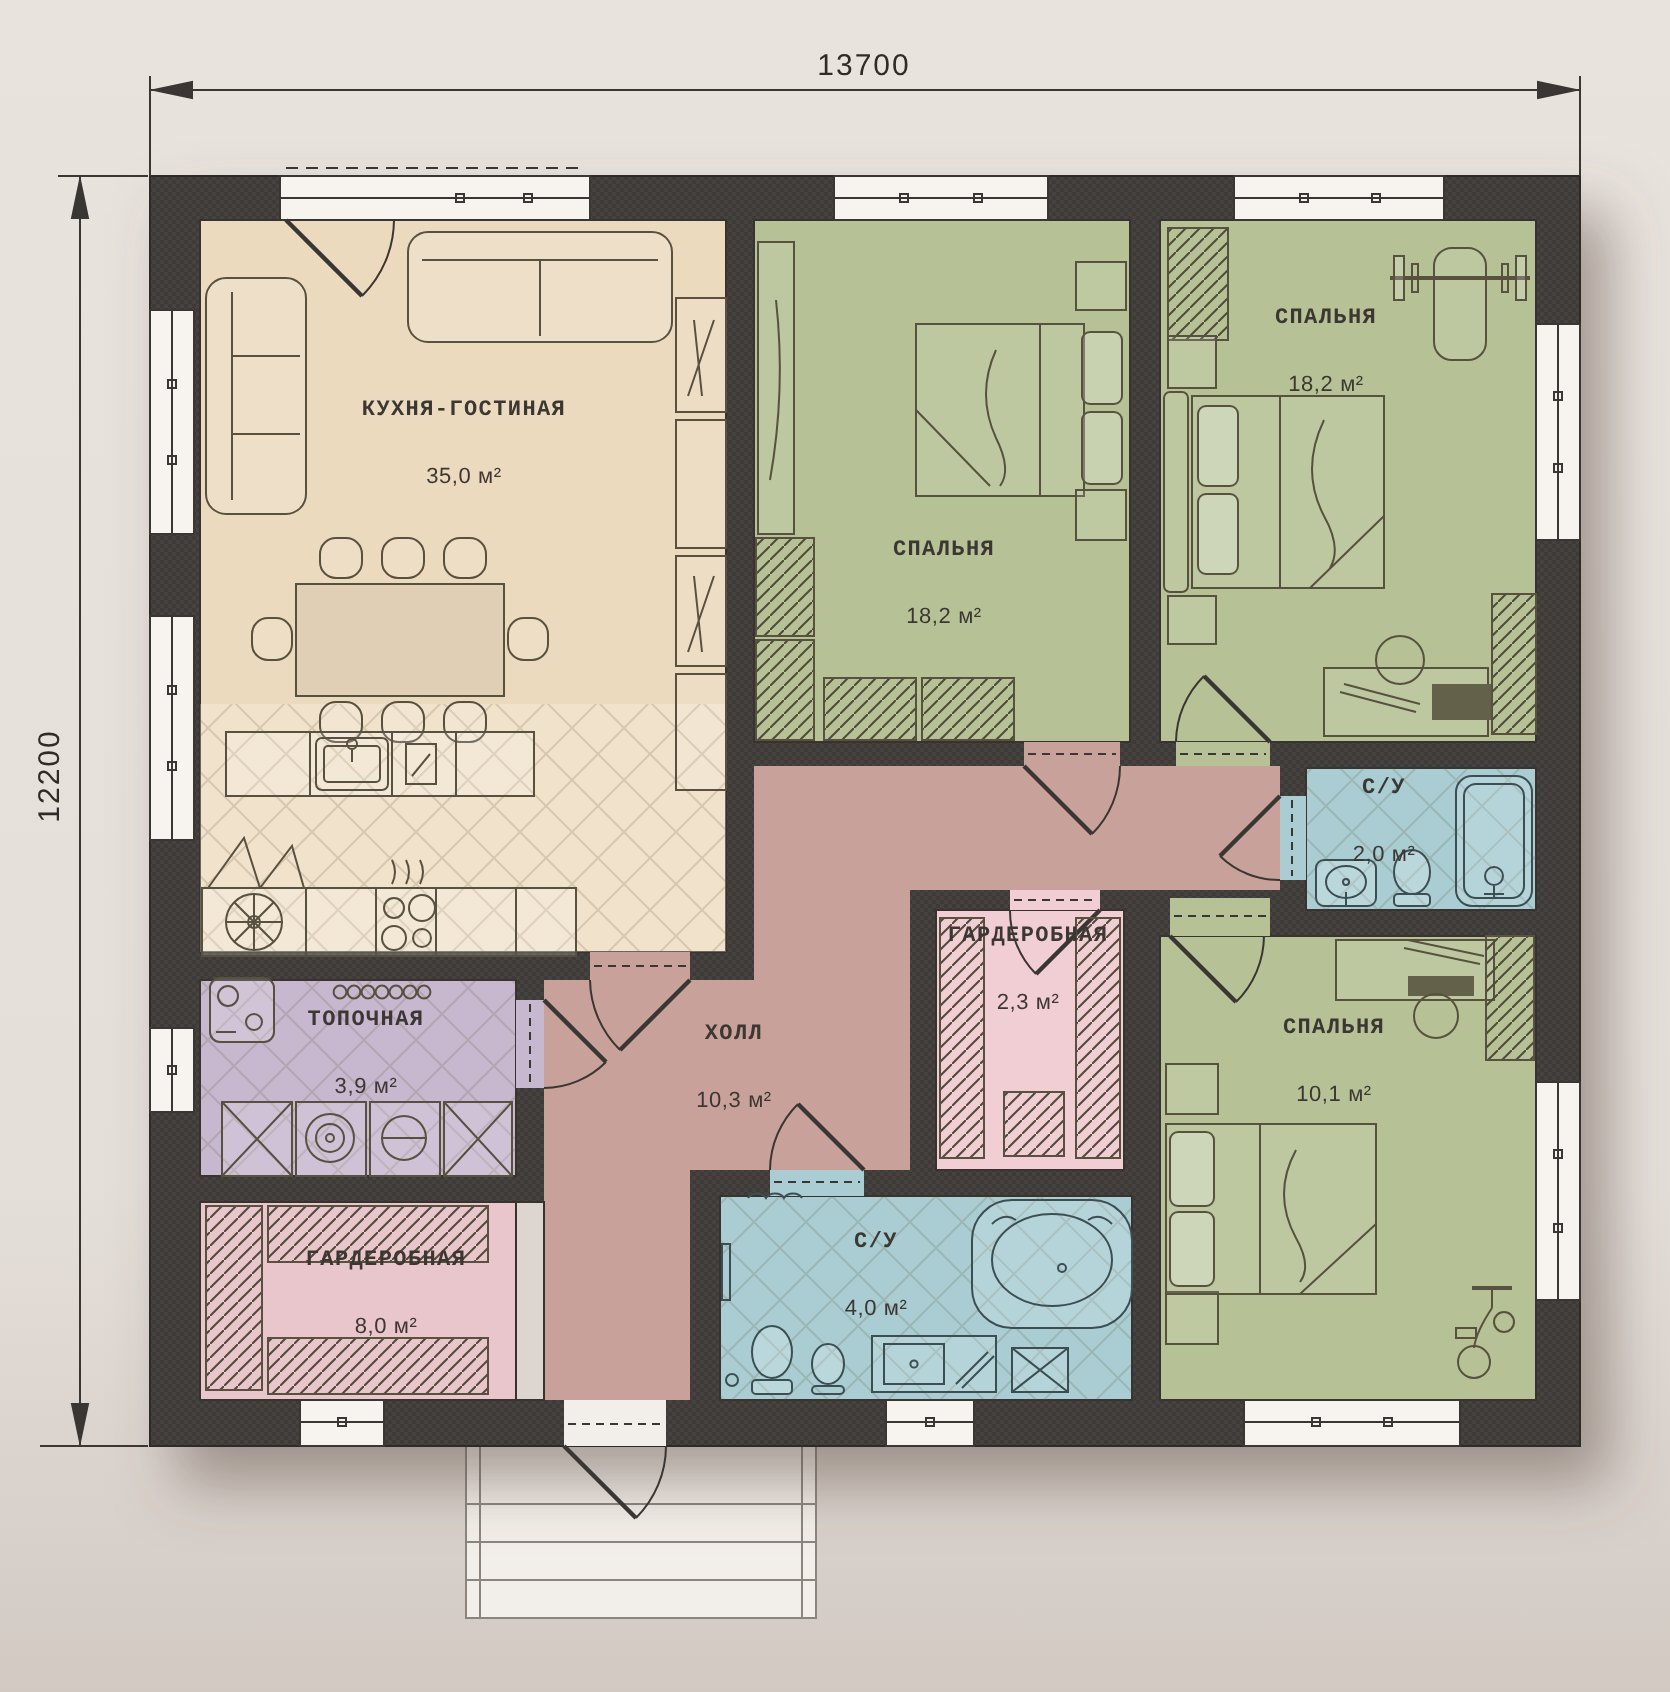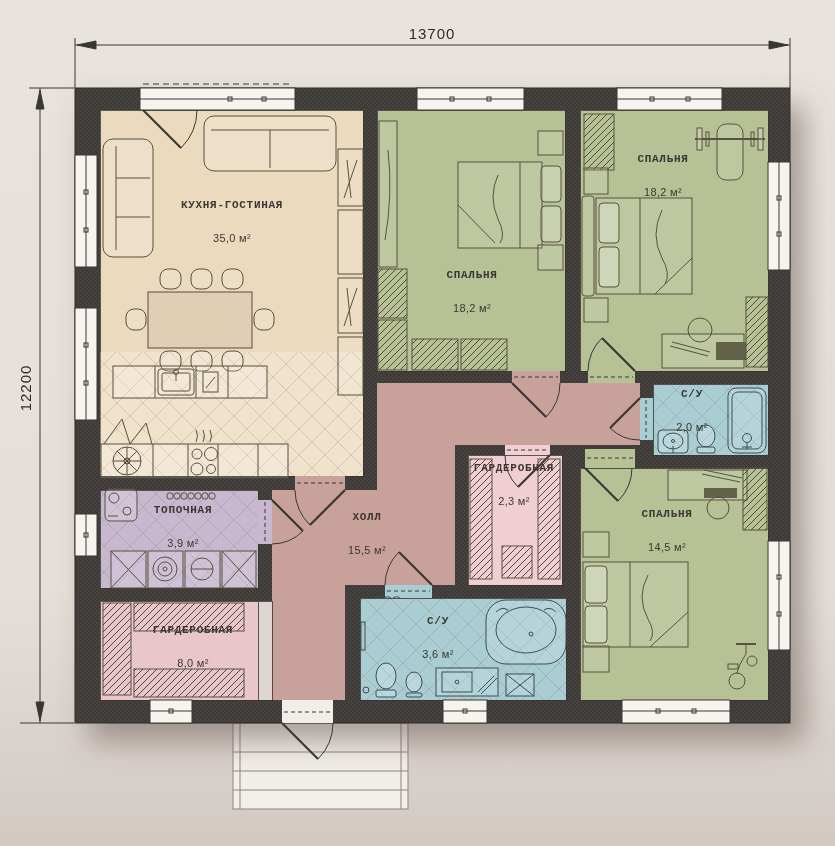--- a/index.html
+++ b/index.html
@@ -480,35 +480,35 @@
 <div class="rlabel" style="left:663px;top:176px;">
   <div class="rname">СПАЛЬНЯ</div>
   <div class="rarea">18,2 м²</div>
 </div>
 <div class="rlabel" style="left:692px;top:411px;">
   <div class="rname">С/У</div>
   <div class="rarea">2,0 м²</div>
 </div>
 <div class="rlabel" style="left:667px;top:531px;">
   <div class="rname">СПАЛЬНЯ</div>
-  <div class="rarea">14,5 м²</div>
+  <div class="rarea">10,1 м²</div>
 </div>
 <div class="rlabel" style="left:514px;top:485px;">
   <div class="rname">ГАРДЕРОБНАЯ</div>
   <div class="rarea">2,3 м²</div>
 </div>
 <div class="rlabel" style="left:367px;top:534px;">
   <div class="rname">ХОЛЛ</div>
-  <div class="rarea">15,5 м²</div>
+  <div class="rarea">10,3 м²</div>
 </div>
 <div class="rlabel" style="left:183px;top:527px;">
   <div class="rname">ТОПОЧНАЯ</div>
   <div class="rarea">3,9 м²</div>
 </div>
 <div class="rlabel" style="left:193px;top:647px;">
   <div class="rname">ГАРДЕРОБНАЯ</div>
   <div class="rarea">8,0 м²</div>
 </div>
 <div class="rlabel" style="left:438px;top:638px;">
   <div class="rname">С/У</div>
-  <div class="rarea">3,6 м²</div>
+  <div class="rarea">4,0 м²</div>
 </div>
 </div>
 
 </body></html>

